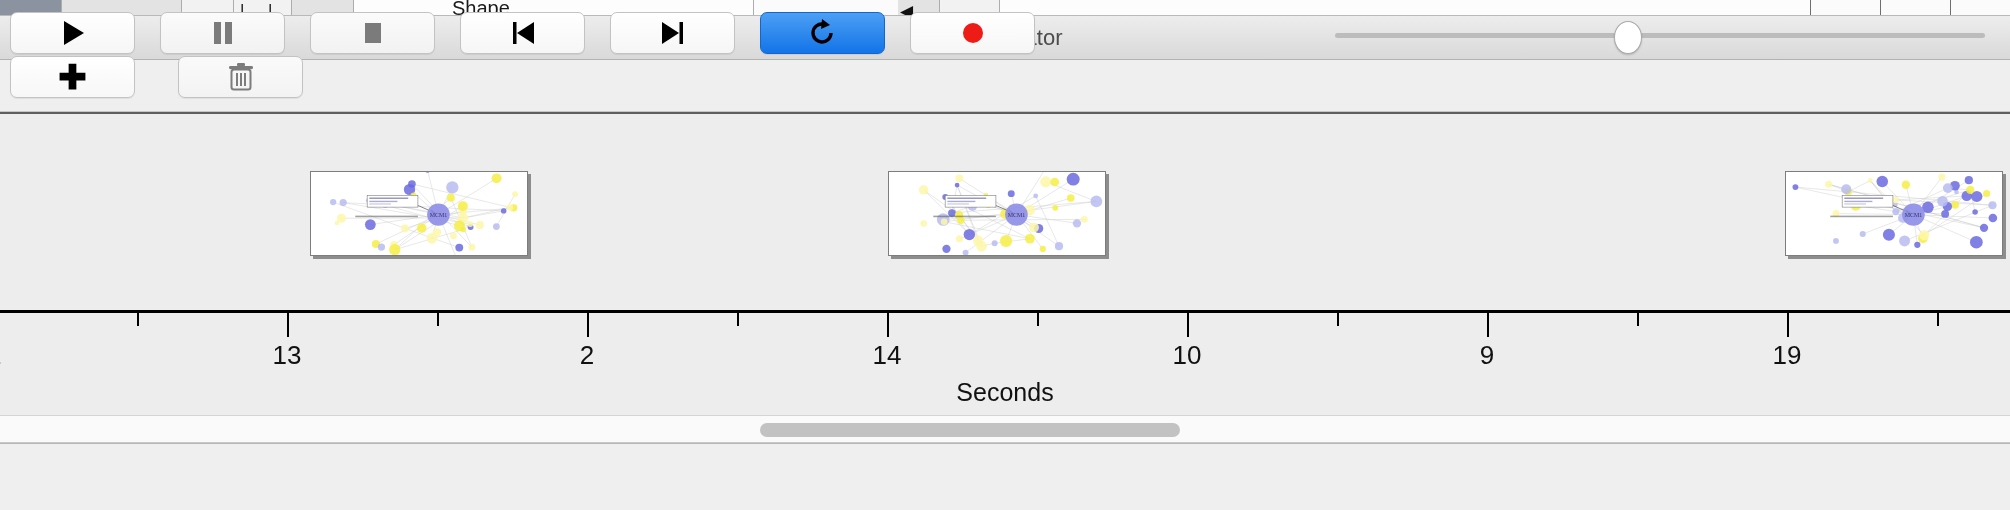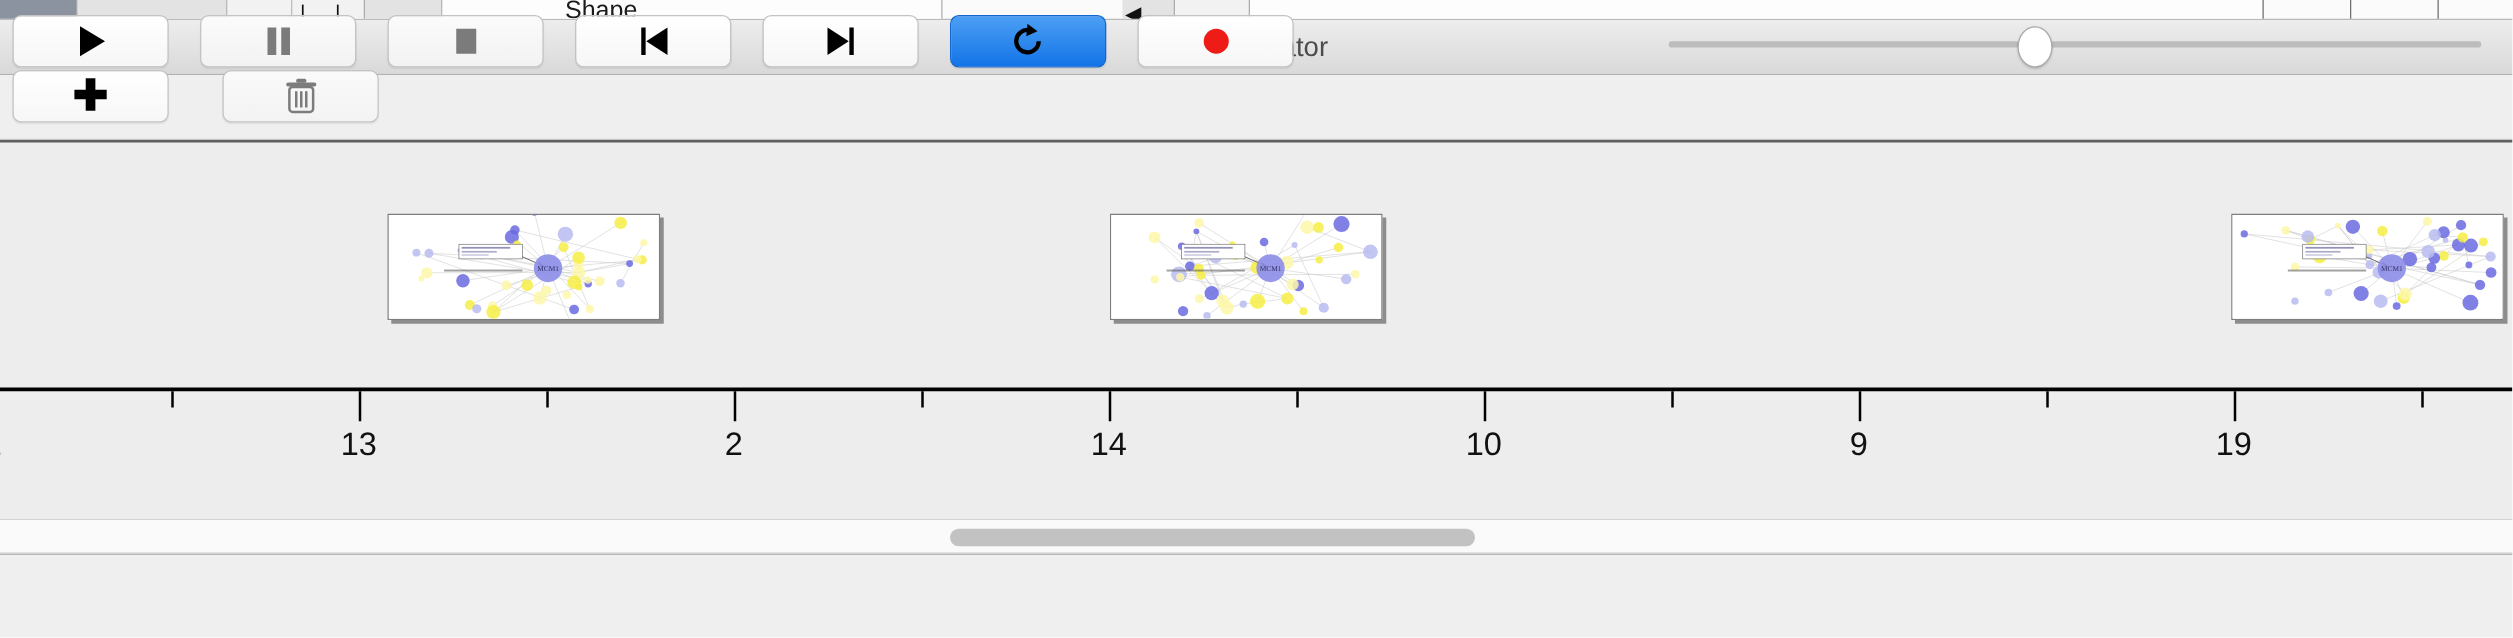--- a/index.html
+++ b/index.html
@@ -515,20 +515,21 @@
           <div class="tick major" style="left: 1187px;"></div>
           <div class="tick-label" style="left: 1187px;">10</div>
           <div class="tick minor" style="left: 1337px;"></div>
           <div class="tick major" style="left: 1487px;"></div>
           <div class="tick-label" style="left: 1487px;">9</div>
           <div class="tick minor" style="left: 1637px;"></div>
           <div class="tick major" style="left: 1787px;"></div>
           <div class="tick-label" style="left: 1787px;">19</div>
           <div class="tick minor" style="left: 1937px;"></div>
         </div>
+      <div class="axis-label">Seconds</div>
     </div>
   </div>
 
   <div class="hscroll">
     <div class="hscroll-thumb" id="hthumb" style="left: 760px; width: 420px;"></div>
   </div>
 
   <div class="controls"></div>
   <div id="ctrl-buttons">
       <div class="cbtn" style="left: 10px; width: 125px;">

